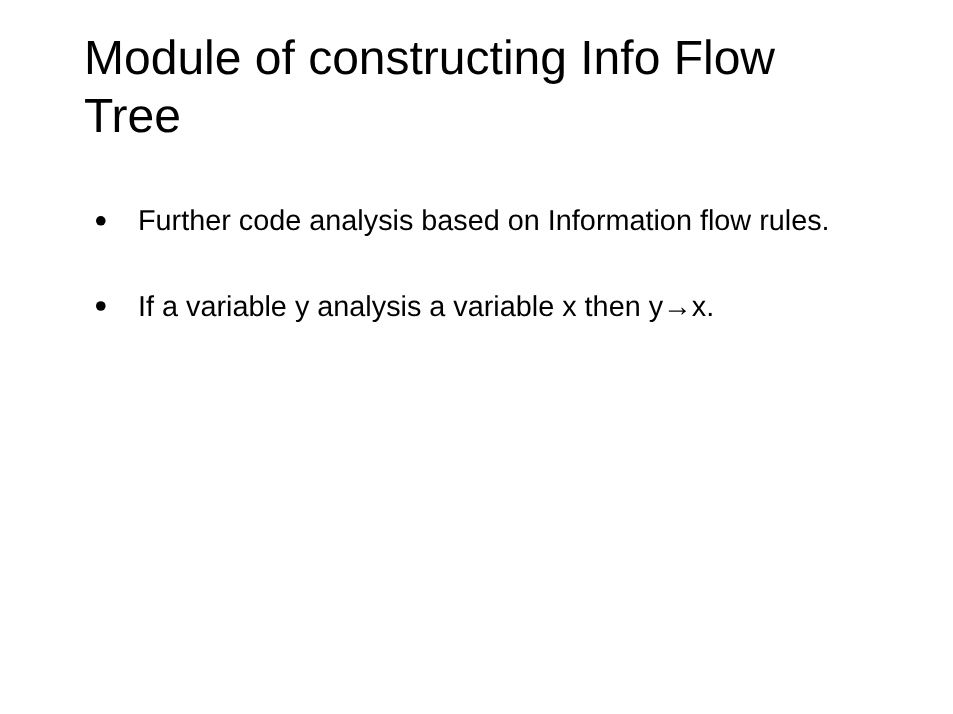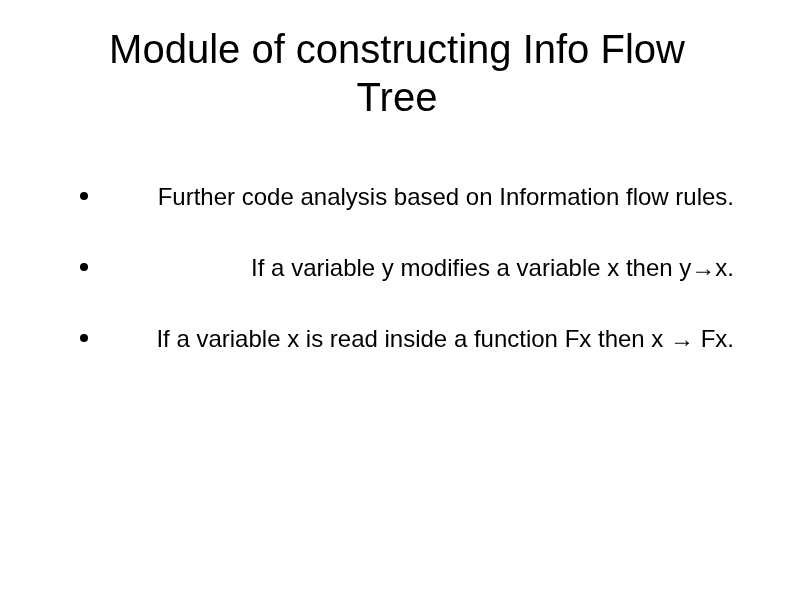--- a/index.html
+++ b/index.html
@@ -12,29 +12,27 @@
     height: 595px;
     background: #ffffff;
     font-family: Arial, Helvetica, sans-serif;
     color: #000000;
     padding: 25px 60px 40px 60px;
     position: relative;
   }
   .title {
     font-size: 40px;
     font-weight: normal;
-    text-align: center;
     line-height: 1.2;
-    margin-bottom: 60px;
+    margin-bottom: 48px;
     padding: 0 10px;
   }
   .bullet-list {
     list-style: none;
     padding-left: 20px;
-    text-align: right;
   }
   .bullet-item {
     position: relative;
     padding-left: 35px;
     font-size: 24px;
     line-height: 1.3;
     margin-bottom: 40px;
   }
   .bullet-item::before {
     content: '';
@@ -47,15 +45,14 @@
     border-radius: 50%;
   }
 </style>
 </head>
 <body>
 
 <h1 class="title">Module of constructing Info Flow Tree</h1>
 
 <ul class="bullet-list">
   <li class="bullet-item">Further code analysis based on Information flow rules.</li>
-  <li class="bullet-item">If a variable y modifies a variable x then y→x.</li>
-  <li class="bullet-item">If a variable x is read inside a function Fx then x → Fx.</li>
+  <li class="bullet-item">If a variable y analysis a variable x then y→x.</li>
 </ul>
 
 </body></html>

